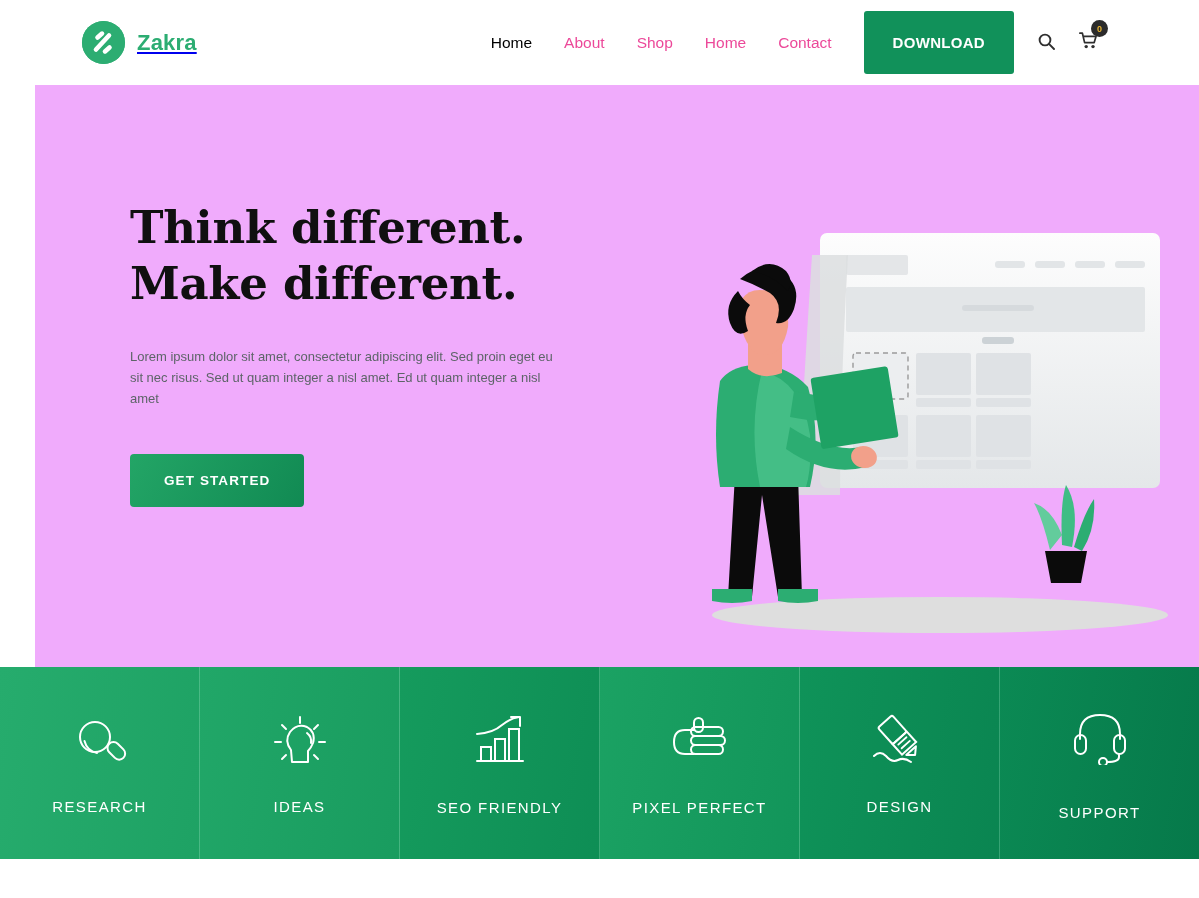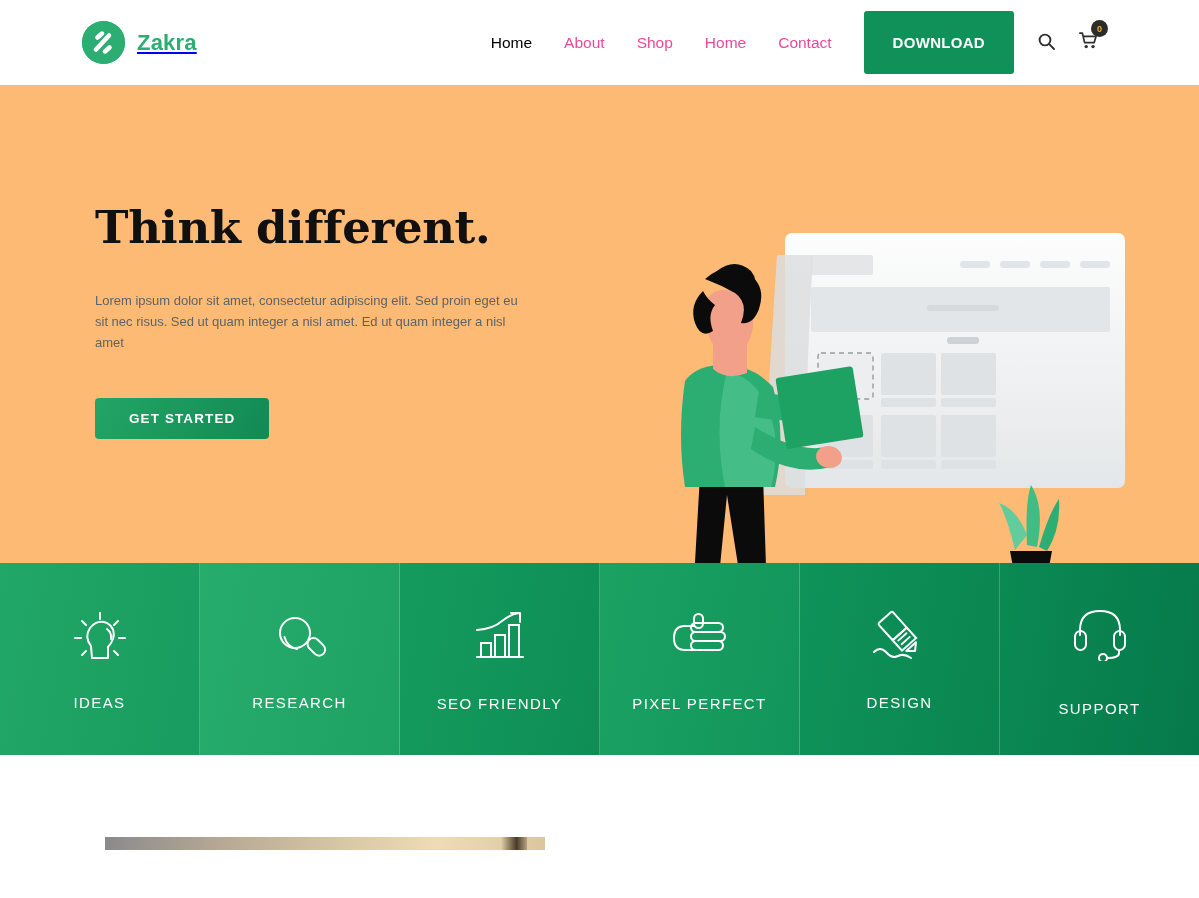--- a/index.html
+++ b/index.html
@@ -57,24 +57,25 @@
   .cart-badge {
     position: absolute; top: -12px; right: -9px;
     width: 17px; height: 17px; border-radius: 50%;
     background: #2b2b2b; color: #e8b430;
     font-size: 9px; font-weight: bold;
     display: flex; align-items: center; justify-content: center;
   }
 
   
   .hero {
-    height: 478px;
-    background: #fdba74;
+    height: 582px;
+    background: #f0abfc;
     position: relative;
     overflow: hidden;
+    margin-left: 35px;
   }
   .hero-copy {
     position: absolute; left: 95px; top: 115px; width: 540px;
   }
   .hero-title {
     font-family: "DejaVu Serif", "Liberation Serif", serif;
     font-weight: bold;
     font-size: 45px;
     line-height: 1.24;
     color: #101010;
@@ -84,21 +85,21 @@
     margin-top: 34px;
     font-size: 13px; line-height: 1.64; color: #5d6468;
     max-width: 430px;
   }
   .btn-started {
     margin-top: 44px;
     display: inline-block;
     background: linear-gradient(120deg, #23a566 0%, #118a53 100%);
     color: #ffffff;
     font-size: 13.5px; font-weight: bold; letter-spacing: 1.1px;
-    padding: 13px 34px;
+    padding: 19px 34px;
     border: none; border-radius: 4px; cursor: pointer;
     font-family: inherit;
   }
   .hero-art {
     position: absolute; left: 655px; top: 110px;
     width: 500px; height: 440px;
   }
 
   
   .features {
@@ -184,20 +185,21 @@
       <span class="cart-badge">0</span>
     </button>
   </nav>
 </header>
 
 <section class="hero">
 
   <div class="hero-copy">
     <h1 class="hero-title">
       <span>Think different.</span><br>
+      <span>Make different.</span>
     </h1>
     <p class="hero-sub">Lorem ipsum dolor sit amet, consectetur adipiscing elit. Sed proin eget eu sit nec risus. Sed ut quam integer a nisl amet.  Ed ut quam integer a nisl amet</p>
     <button class="btn-started">GET STARTED</button>
   </div>
 
   <div class="hero-art">
     <svg width="500" height="440" viewBox="0 0 500 440" fill="none">
       <defs>
         <linearGradient id="scrShade" x1="0" y1="0" x2="0" y2="1">
           <stop offset="0%" stop-color="#fdfdfd"></stop>
@@ -264,49 +266,49 @@
 
       <path d="M360 355 Q352 322 344 308 Q362 314 372 340 Z" fill="#63cc9c"></path>
       <path d="M384 352 Q394 318 404 304 Q406 334 392 356 Z" fill="#2cad72"></path>
       <path d="M372 350 Q370 308 376 290 Q390 312 382 352 Z" fill="#3fbd84"></path>
       <path d="M355 356 L397 356 L391 388 L361 388 Z" fill="#0b0b0b"></path>
     </svg>
   </div>
 </section>
 
 <section class="features">
+
+  <div class="feature" style="background:linear-gradient(100deg,#26ac6d,#1ea264)">
+    <span class="feature-icon">
+      <svg width="58" height="58" viewBox="0 0 58 58" fill="none">
+        <circle cx="24" cy="23" r="15" stroke="#ffffff" stroke-width="2"></circle>
+        <path d="M13.5 27 Q16 37 26 39" stroke="#ffffff" stroke-width="2" stroke-linecap="round"></path>
+        <rect x="34" y="34" width="12" height="20" rx="6" stroke="#ffffff" stroke-width="2" transform="rotate(-45 34 34)"></rect>
+      </svg>
+    </span>
+    <span class="feature-label">RESEARCH</span>
+  </div>
 
   <div class="feature" style="background:linear-gradient(100deg,#21a768,#199c5f)">
     <span class="feature-icon">
       <svg width="58" height="58" viewBox="0 0 58 58" fill="none">
         <path d="M20 36 Q13 27 19 18 Q26 9 36 13 Q45 18 42 29 Q40 34 37 37 L37 48 L21 48 Z" stroke="#ffffff" stroke-width="2" stroke-linejoin="round"></path>
         <path d="M36 19 Q41 23 40 29" stroke="#ffffff" stroke-width="2" stroke-linecap="round"></path>
         <path d="M29 3 V9" stroke="#ffffff" stroke-width="2" stroke-linecap="round"></path>
         <path d="M11 11 L15 15" stroke="#ffffff" stroke-width="2" stroke-linecap="round"></path>
         <path d="M47 11 L43 15" stroke="#ffffff" stroke-width="2" stroke-linecap="round"></path>
         <path d="M4 28 H10" stroke="#ffffff" stroke-width="2" stroke-linecap="round"></path>
         <path d="M48 28 H54" stroke="#ffffff" stroke-width="2" stroke-linecap="round"></path>
         <path d="M11 45 L15 41" stroke="#ffffff" stroke-width="2" stroke-linecap="round"></path>
         <path d="M47 45 L43 41" stroke="#ffffff" stroke-width="2" stroke-linecap="round"></path>
       </svg>
     </span>
     <span class="feature-label">IDEAS</span>
   </div>
 
-  <div class="feature" style="background:linear-gradient(100deg,#26ac6d,#1ea264)">
-    <span class="feature-icon">
-      <svg width="58" height="58" viewBox="0 0 58 58" fill="none">
-        <circle cx="24" cy="23" r="15" stroke="#ffffff" stroke-width="2"></circle>
-        <path d="M13.5 27 Q16 37 26 39" stroke="#ffffff" stroke-width="2" stroke-linecap="round"></path>
-        <rect x="34" y="34" width="12" height="20" rx="6" stroke="#ffffff" stroke-width="2" transform="rotate(-45 34 34)"></rect>
-      </svg>
-    </span>
-    <span class="feature-label">RESEARCH</span>
-  </div>
-
   <div class="feature low" style="background:linear-gradient(100deg,#159b5d,#0e8e55)">
     <span class="feature-icon">
       <svg width="58" height="58" viewBox="0 0 58 58" fill="none">
         <path d="M6 48 H52" stroke="#ffffff" stroke-width="2" stroke-linecap="round"></path>
         <rect x="10" y="34" width="10" height="14" stroke="#ffffff" stroke-width="2"></rect>
         <rect x="24" y="26" width="10" height="22" stroke="#ffffff" stroke-width="2"></rect>
         <rect x="38" y="16" width="10" height="32" stroke="#ffffff" stroke-width="2"></rect>
         <path d="M6 21 Q22 20 31 12 Q40 5 48 4" stroke="#ffffff" stroke-width="2" stroke-linecap="round"></path>
         <path d="M40 4 H49 V13" stroke="#ffffff" stroke-width="2" stroke-linecap="round" stroke-linejoin="round"></path>
       </svg>

